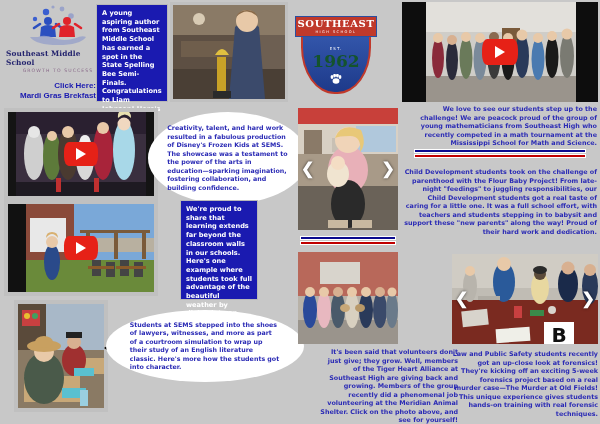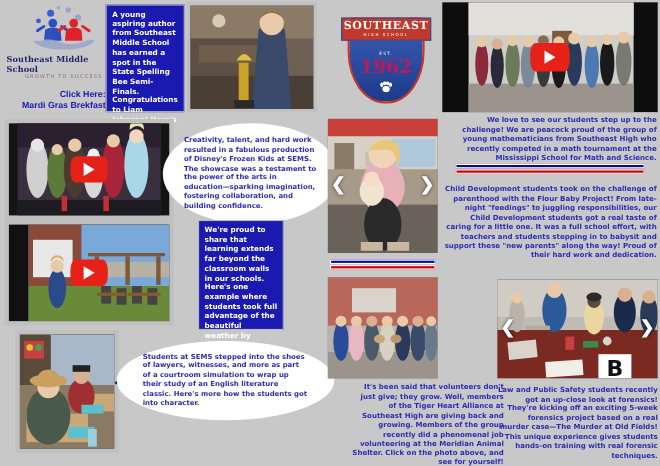--- a/index.html
+++ b/index.html
@@ -72,39 +72,39 @@
               display:flex; flex-direction:column; align-items:center; }
   .sems-mark{ position:relative; width:72px; height:44px; }
   .sems-name{ font-family:"DejaVu Serif", serif; font-size:7.4px; color:#24246e;
               letter-spacing:.1px; margin-top:1px; font-weight:bold;}
   .sems-tag{ font-family:"DejaVu Sans", sans-serif; font-size:4.6px; color:#8a6a8a;
              letter-spacing:1.1px; margin-top:1px; }
   .sems-cta{ font-family:Liberation Sans, sans-serif; font-size:8px; font-weight:bold;
              color:#1a1ab0; text-align:right; line-height:1.3; margin-top:8px;}
 
   
-  .crest{ position:absolute; left:308px; top:2px; width:86px; height:96px; }
+  .crest{ position:absolute; left:293px; top:2px; width:86px; height:96px; }
   .crest-shield{ position:absolute; left:8px; top:14px; width:70px; height:78px;
     background:linear-gradient(#3a5fb5,#1d3a8a);
     border:2px solid #c0392b;
     border-radius:4px 4px 48% 48%/4px 4px 60% 60%;
   }
   .crest-banner{ position:absolute; left:2px; top:14px; width:82px; height:21px;
     background:#c0392b; border:1px solid #2a4fa0;
     display:flex; flex-direction:column; align-items:center; justify-content:center;
     color:#fff;
   }
   .crest-banner .t1{ font-family:"DejaVu Serif", serif; font-weight:bold;
       font-size:10px; letter-spacing:.6px; line-height:1;}
   .crest-banner .t2{ font-family:"DejaVu Sans", sans-serif; font-size:3.6px;
       letter-spacing:1.4px; margin-top:1px;}
   .crest-est{ position:absolute; left:0; right:0; top:44px; text-align:center;
       color:#fff; font-family:"DejaVu Sans", sans-serif; font-size:4px; letter-spacing:1px;}
   .crest-year{ position:absolute; left:0; right:0; top:49px; text-align:center;
-      color:#be185d; font-family:"DejaVu Serif", serif; font-size:17px; font-weight:bold;}
+      color:#14532d; font-family:"DejaVu Serif", serif; font-size:17px; font-weight:bold;}
   .crest-paw{ position:absolute; left:50%; top:72px; transform:translateX(-50%);
       color:#fff; font-size:8px; line-height:1;}
 </style>
 </head>
 <body>
 
 <div class="page">
 
   <div class="sems-card">
     <div class="sems-mark">

